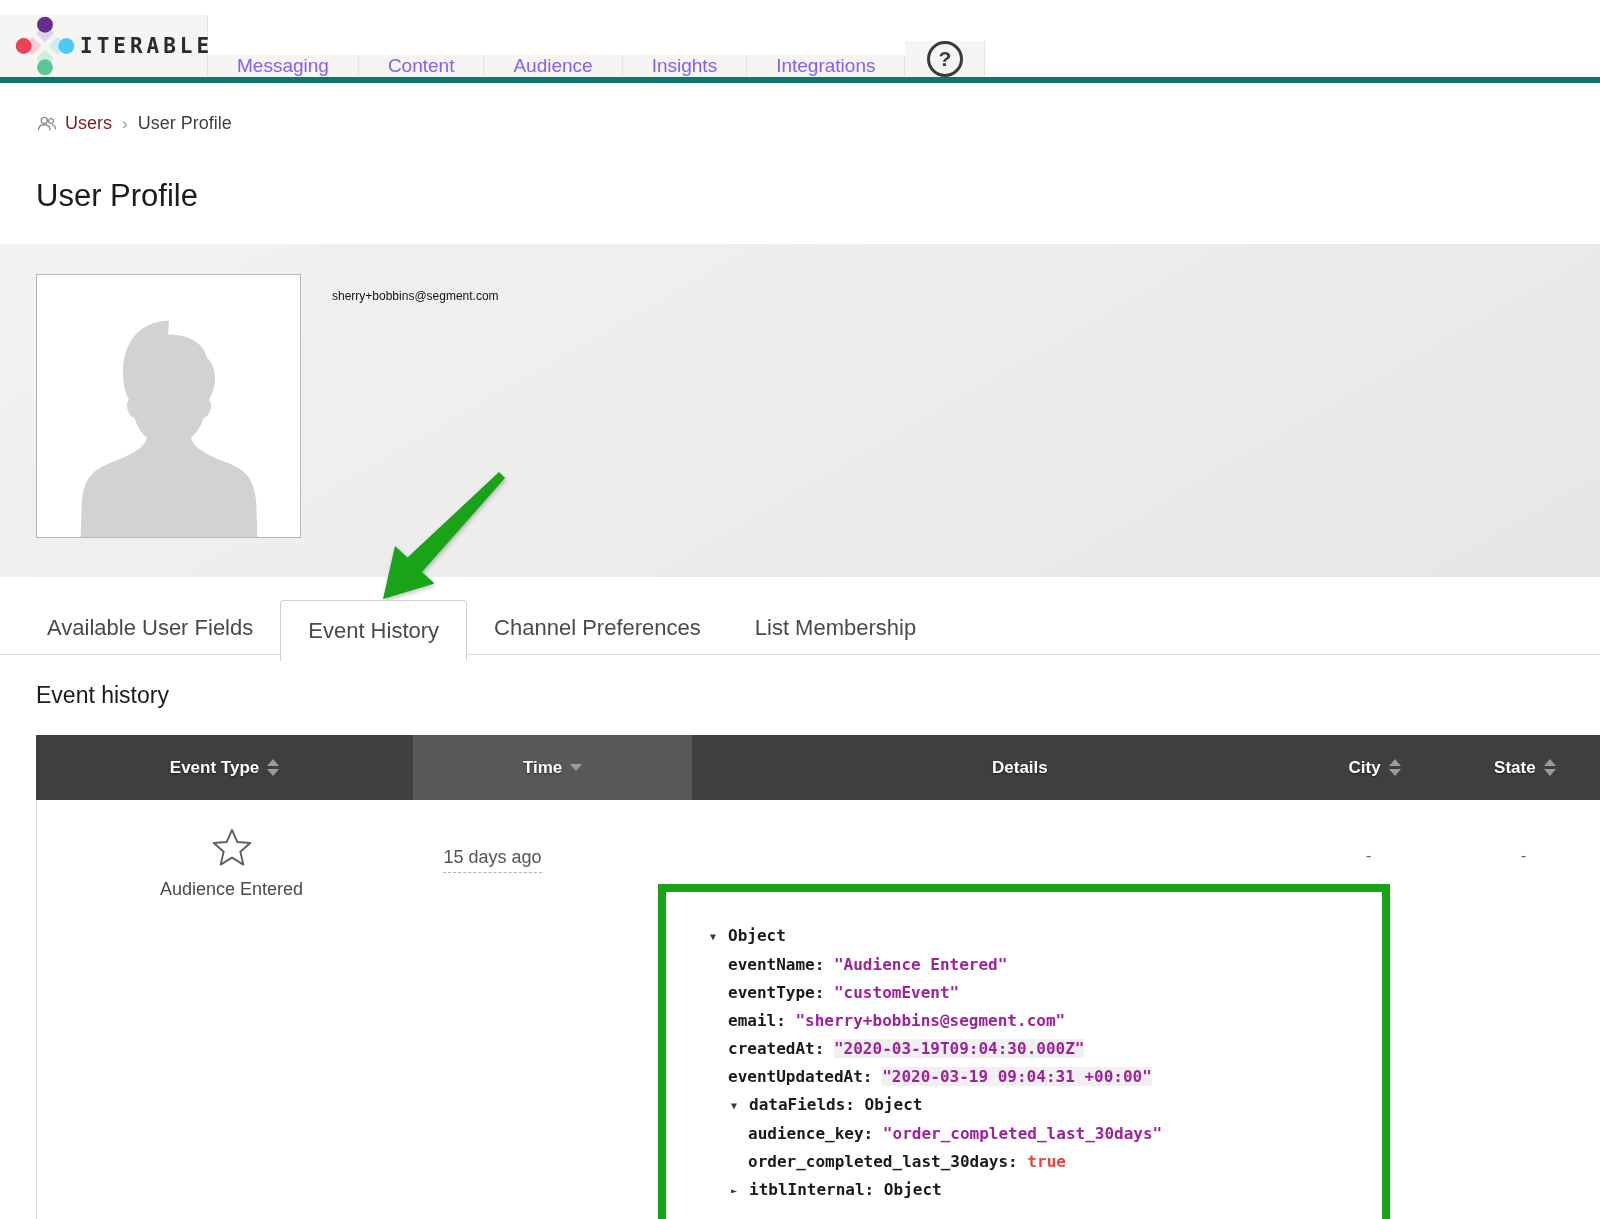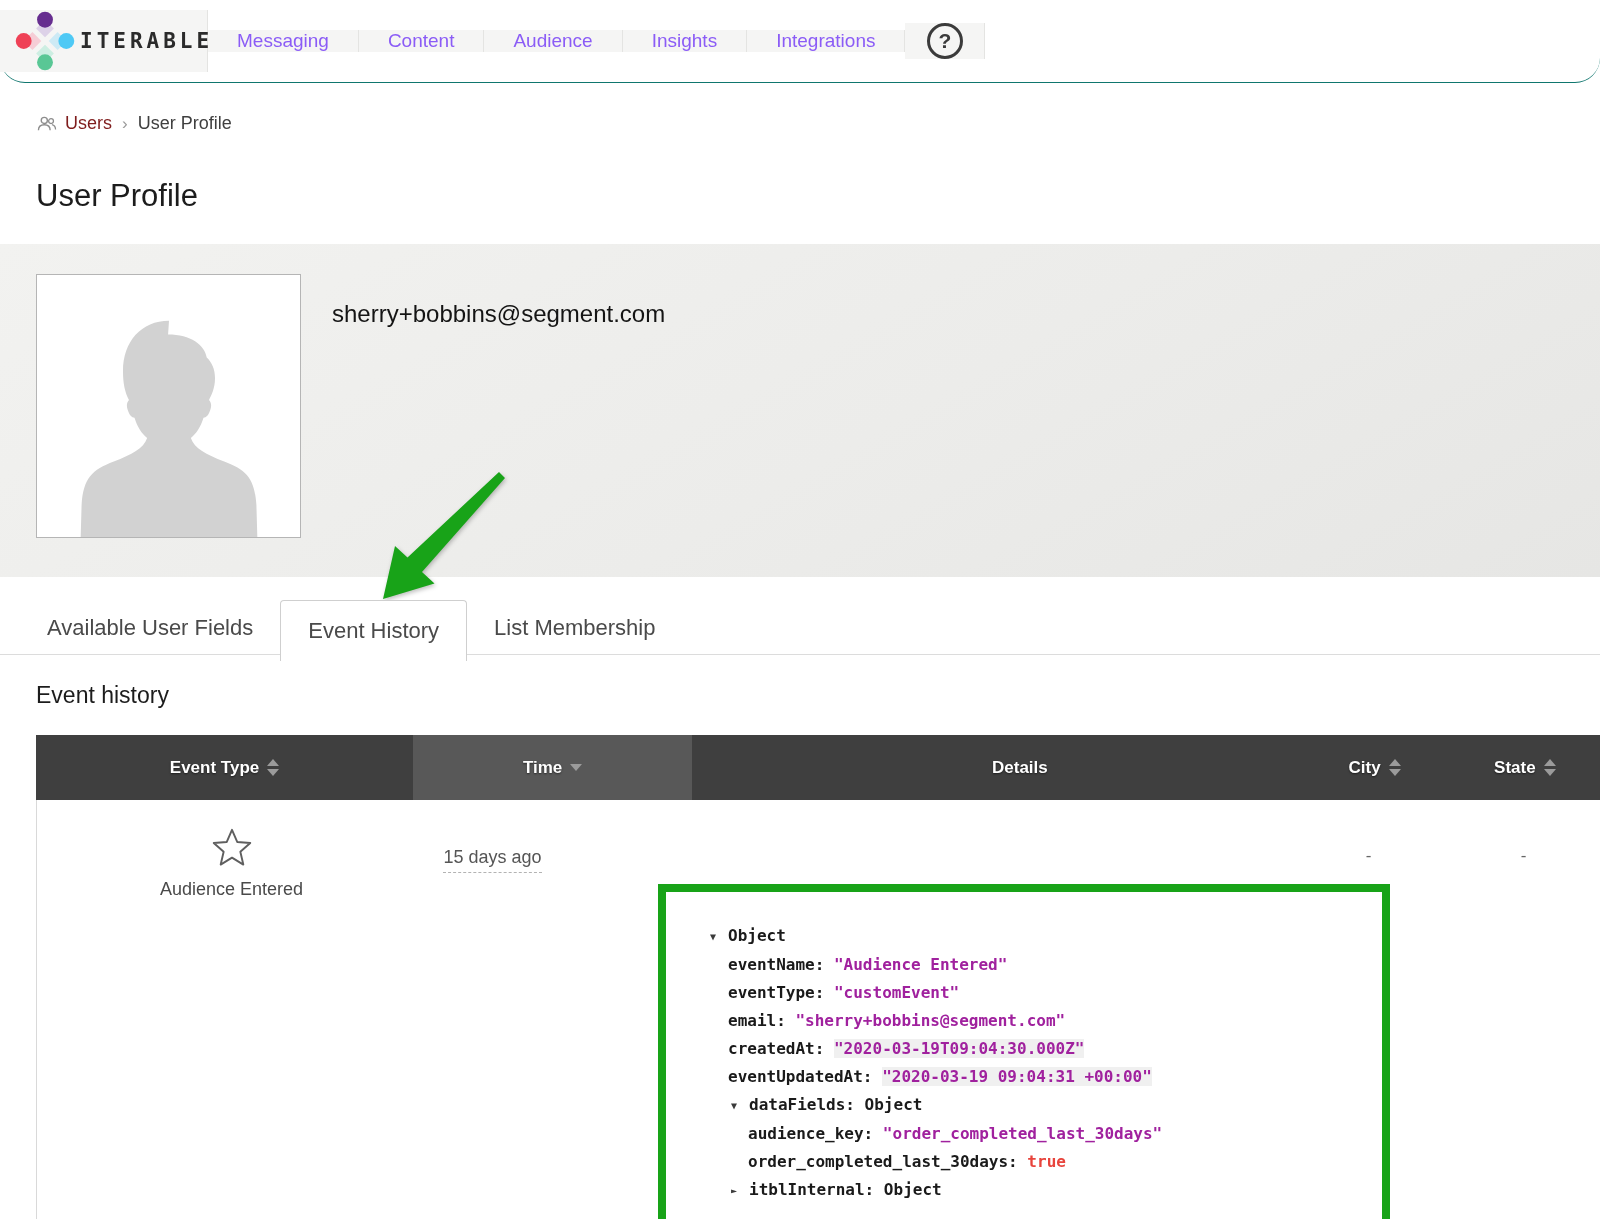--- a/index.html
+++ b/index.html
@@ -1,20 +1,20 @@
 <!DOCTYPE html>
 <html><head>
 <meta charset="utf-8">
 <style>
   * { margin:0; padding:0; box-sizing:border-box; }
   html,body { width:1600px; height:1219px; overflow:hidden; background:#fff;
     font-family:"Liberation Sans", sans-serif; color:#1f1f1f; }
 
   
-  .topnav { height:83px; display:flex; align-items:center; border-bottom:1px solid #0f766e; background:#fff;border-radius:25px; }
+  .topnav { height:83px; display:flex; align-items:flex-end; border-bottom:6px solid #0f766e; background:#fff; }
   .brand { width:208px; background:#f5f5f4; display:flex; align-items:center; padding-left:14px; border-right:1px solid #e4e4e2; }
   .brand-logo { width:62px; height:62px; flex:0 0 auto; }
   .brand-text { font-family:"DejaVu Sans Mono", monospace; font-weight:bold; font-size:21px;
     letter-spacing:4px; color:#2b2b2b; margin-left:4px; }
   .nav-items { display:flex; background:#f5f5f4; }
   .nav-item { display:flex; align-items:center; padding:0 29px; font-size:19px; font-weight:normal;
     color:#8b5cf6; border-right:1px solid #e4e4e2; cursor:pointer; }
   .nav-help { width:80px; background:#f5f5f4; display:flex; align-items:center; justify-content:center;
     border-right:1px solid #e4e4e2; cursor:pointer; }
   .help-circle { width:36px; height:36px; border:3px solid #3b3b3b; border-radius:50%;
@@ -27,21 +27,21 @@
   .crumb-sep { color:#9a9a9a; font-size:17px; }
   .crumb-current { color:#3f3f3f; }
   .page-title { font-size:31px; font-weight:500; color:#1c1c1c; padding:44px 0 0 36px; }
 
   
   .hero { position:relative; margin-top:30px; height:333px;
     background:linear-gradient(150deg,#f2f2f0 0%,#ececea 55%,#e6e6e4 100%); }
   .avatar-card { position:absolute; left:36px; top:30px; width:265px; height:264px;
     background:#fff; border:1px solid #b5b5b5; display:flex; align-items:flex-end; justify-content:center; overflow:hidden; }
   .avatar-card svg { width:230px; height:230px; }
-  .hero-email { position:absolute; left:332px; top:56px; font-size:24px; color:#141414; }
+  .hero-email { position:absolute; left:332px; top:45px; font-size:12px; color:#141414; }
   .arrow-annot { position:absolute; left:377px; top:223px; width:135px; height:140px;
     filter:drop-shadow(1px 2px 2px rgba(0,0,0,.25)); pointer-events:none; }
 
   
   .tabs { display:flex; align-items:flex-end; height:78px; border-bottom:1px solid #dcdcdc; padding-left:20px; }
   .tab { height:52px; display:flex; align-items:center; padding:0 27px; font-size:22px; color:#4a4a4a; cursor:pointer; }
   .tab.active { position:relative; z-index:2; height:61px; margin-bottom:-7px; background:#fff;
     border:1px solid #cfcfcf; border-bottom:none; border-radius:4px 4px 0 0; }
 
   
@@ -131,20 +131,21 @@
   <div class="hero-email">sherry+bobbins@segment.com</div>
 
   <svg class="arrow-annot" viewBox="0 0 135 140">
     <polygon points="6,132 18,79 30.5,90.5 122,5 128,11 45,105 57.5,116.5" fill="#18a318"></polygon>
   </svg>
 </section>
 
 <div class="tabs" id="tabs">
     <div class="tab">Available User Fields</div>
     <div class="tab active">Event History</div>
+    <div class="tab">Channel Preferences</div>
     <div class="tab">List Membership</div>
   </div>
 
 <h2 class="section-heading">Event history</h2>
 
 <div class="table">
   <div class="thead" id="thead">
       <div class="th" style="width: 389px; text-align: center;">
         <span>Event Type</span>
         <span class="sort">

